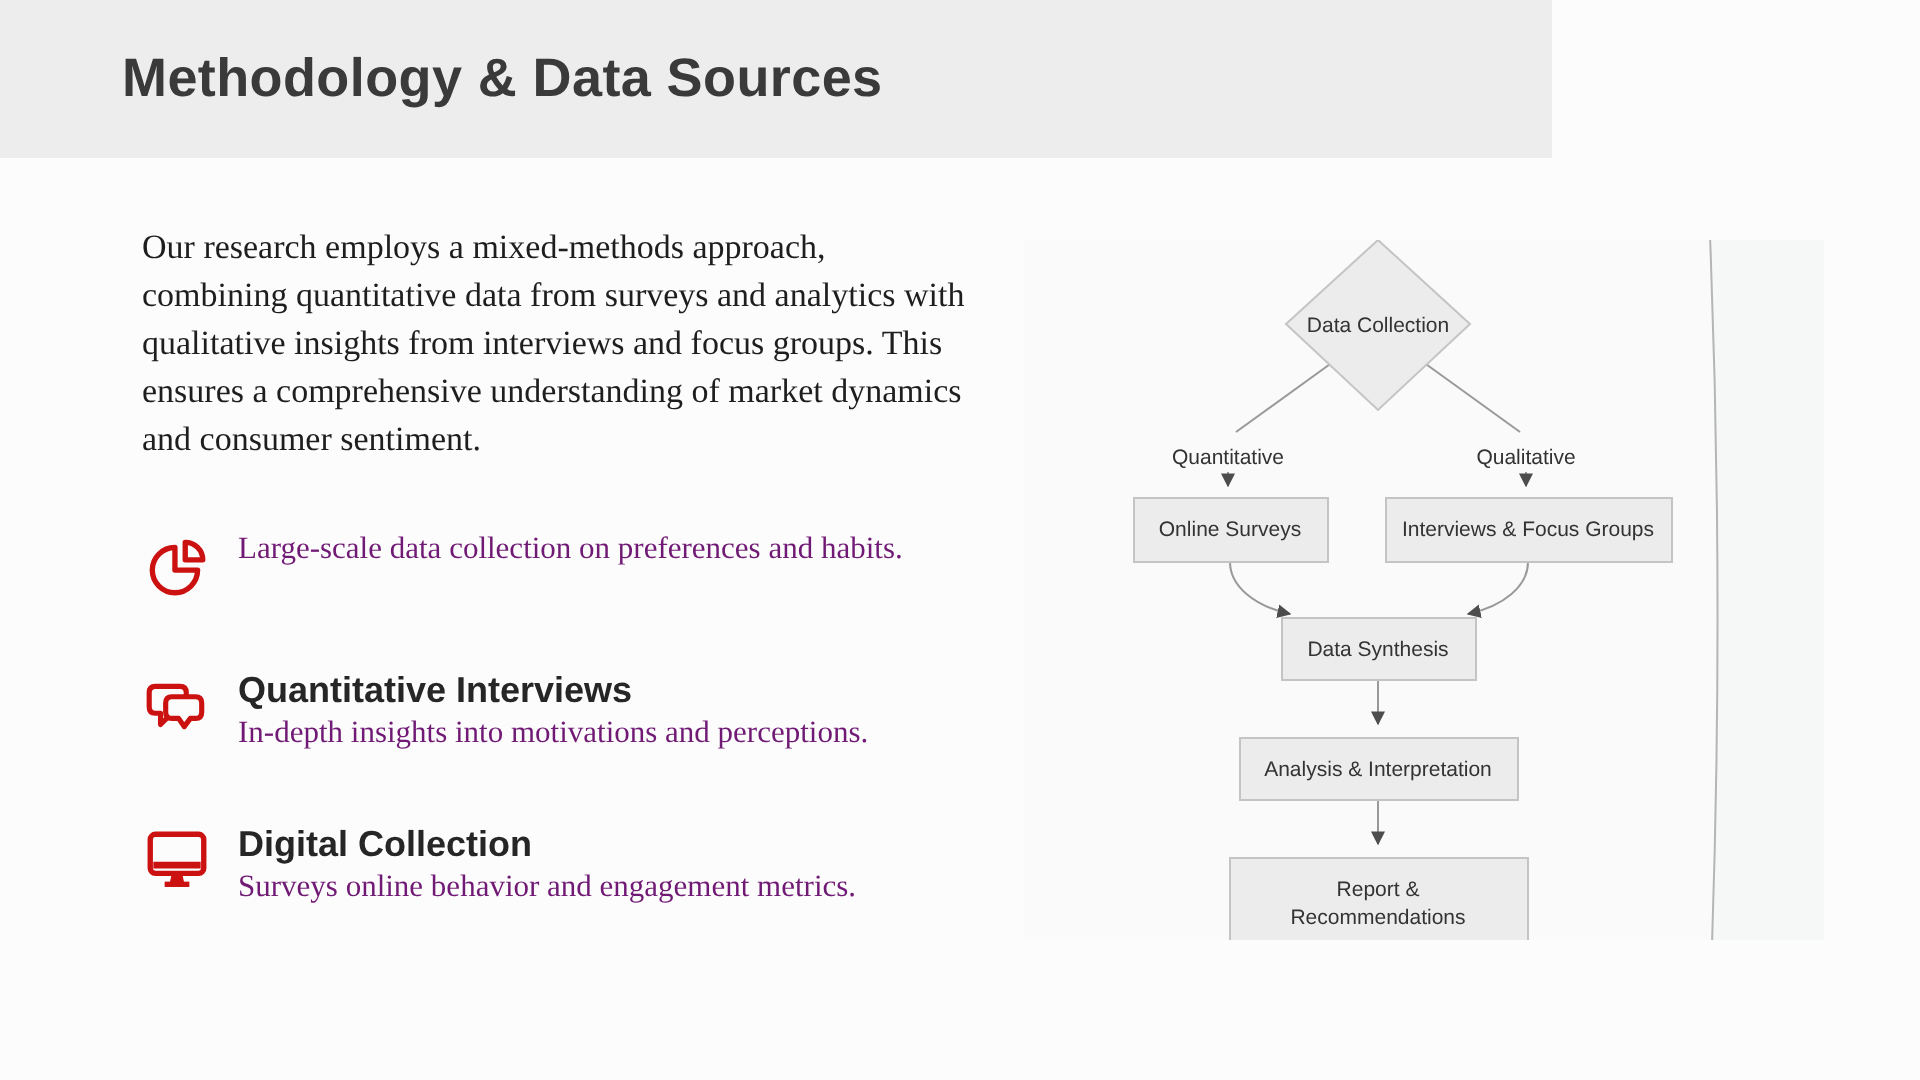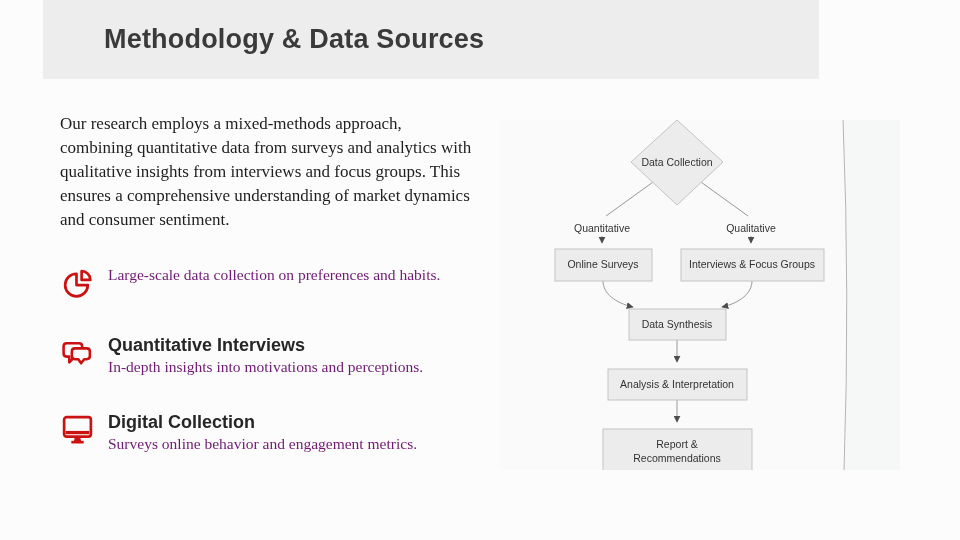--- a/index.html
+++ b/index.html
@@ -3,44 +3,44 @@
 <meta charset="utf-8">
 <style>
   html,body{margin:0;padding:0;}
   body{
     width:960px;height:540px;position:relative;overflow:hidden;
     background:#fcfcfc;
     font-family:"Liberation Sans",sans-serif;
   }
   .header{
     position:absolute;left:0;top:0;width:776px;height:79px;
-    background:#ededed;display:flex;align-items:center;margin-left:43px;
+    background:#ededed;display:flex;align-items:center;
   }
   .header h1{
     margin:0 0 0 61px;font-size:27px;font-weight:bold;color:#3a3a3a;
     letter-spacing:.2px;
   }
-  .content{position:absolute;left:60px;top:112px;width:412px;}
+  .content{position:absolute;left:71px;top:112px;width:412px;}
   .intro{
     margin:0;font-family:"Liberation Serif",serif;font-size:17px;
     line-height:24px;color:#1e1e1e;
   }
   .features{margin-top:32px;}
   .feature{display:flex;align-items:flex-start;margin-bottom:33px;}
   .feature .icon{width:35px;height:36px;flex:0 0 35px;margin-right:13px;margin-top:1px;}
   .feature .icon svg{display:block;}
   .feature-title{
     font-size:18px;font-weight:bold;color:#262626;line-height:22px;
   }
   .feature-desc{
     font-family:"Liberation Serif",serif;font-size:15.5px;color:#701a75;
     line-height:22px;
   }
   .diagram-panel{
-    position:absolute;left:500px;top:120px;width:400px;height:350px;
+    position:absolute;left:512px;top:120px;width:400px;height:350px;
     background:#fafafa;
   }
   .diagram-panel svg{display:block;}
   .fc-text{
     font-family:"Liberation Sans",sans-serif;font-size:10.5px;fill:#333;
     text-anchor:middle;
   }
 </style>
 </head>
 <body>

